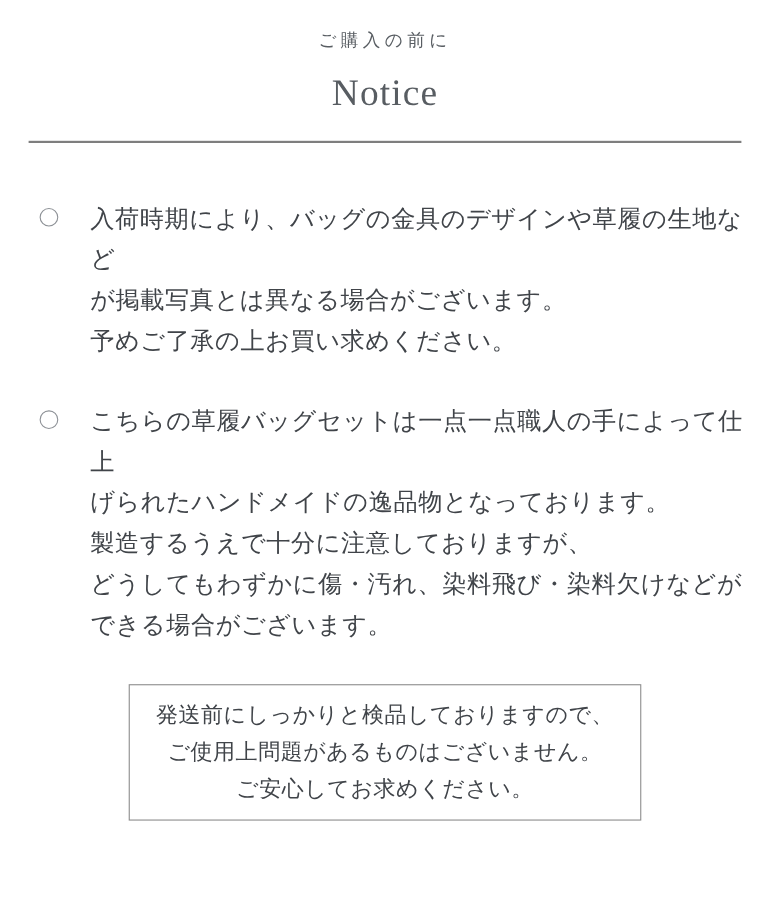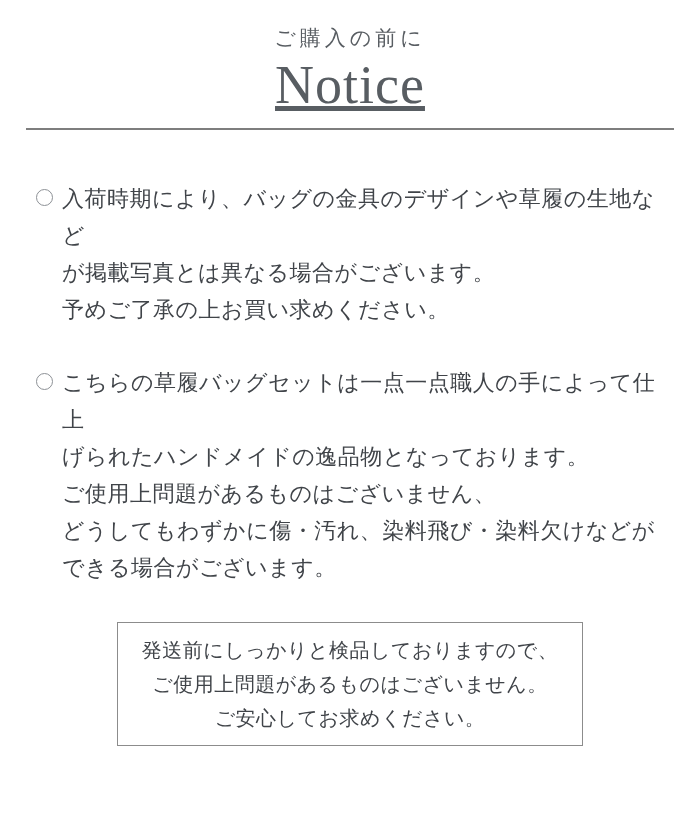--- a/index.html
+++ b/index.html
@@ -15,43 +15,42 @@
     width: 700px;
     height: 832px;
     background: #ffffff;
     overflow: hidden;
     font-family: "Liberation Sans", sans-serif;
     color: var(--text);
   }
   .header { text-align: center; padding-top: 24px; }
   .subtitle {
     font-family: "Liberation Serif", serif;
-    font-size: 21px;
+    font-size: 16px;
     line-height: 28px;
     letter-spacing: 4px;
     color: var(--heading);
   }
   .title {
     font-family: "Liberation Serif", serif;
     font-weight: 400;
-    font-size: 54px;
+    font-size: 34px;
     line-height: 58px;
     margin-top: 4px;
     letter-spacing: 1px;
     color: var(--heading);
-    text-decoration: underline;
   }
   .divider {
     border: none;
     height: 2px;
     background: var(--divider);
     margin: 14px 26px 0 26px;
   }
   .notices { margin-top: 50px; padding: 0 24px 0 36px; }
-  .notice { display: flex; align-items: flex-start; margin-bottom: 36px; }
+  .notice { display: flex; align-items: flex-start; margin-bottom: 36px; gap: 20px; }
   .bullet {
     flex: 0 0 auto;
     width: 17px;
     height: 17px;
     border: 1px solid var(--bullet-outline);
     border-radius: 50%;
     margin-top: 9px;
     margin-right: 9px;
     background: transparent;
   }
@@ -93,21 +92,21 @@
       <span class="bullet"></span>
       <div class="notice-text">入荷時期により、バッグの金具のデザインや草履の生地など
 が掲載写真とは異なる場合がございます。
 予めご了承の上お買い求めください。</div>
     </section>
 
     <section class="notice">
       <span class="bullet"></span>
       <div class="notice-text">こちらの草履バッグセットは一点一点職人の手によって仕上
 げられたハンドメイドの逸品物となっております。
-ご使用上問題があるものはございません、
+製造するうえで十分に注意しておりますが、
 どうしてもわずかに傷・汚れ、染料飛び・染料欠けなどが
 できる場合がございます。</div>
     </section>
 
 
   </main>
 
   <div class="assurance">
     <div class="assurance-text">発送前にしっかりと検品しておりますので、
 ご使用上問題があるものはございません。

